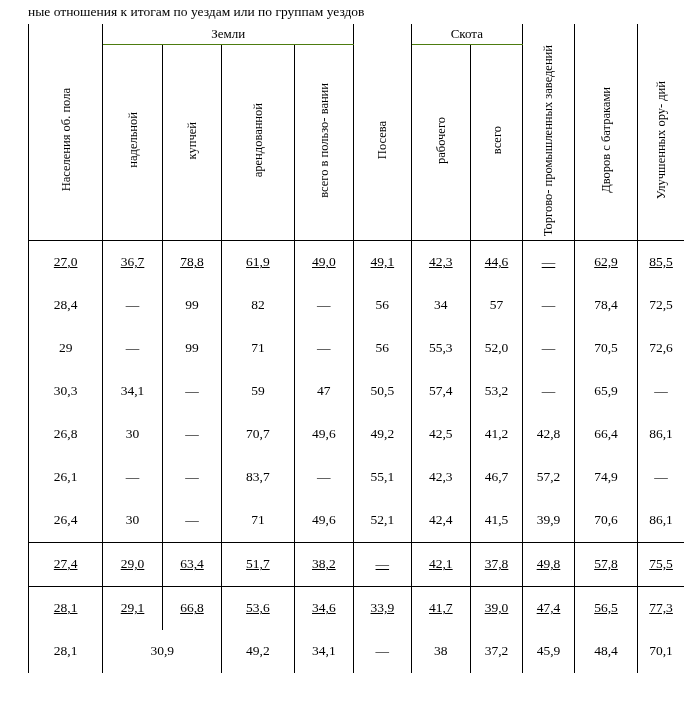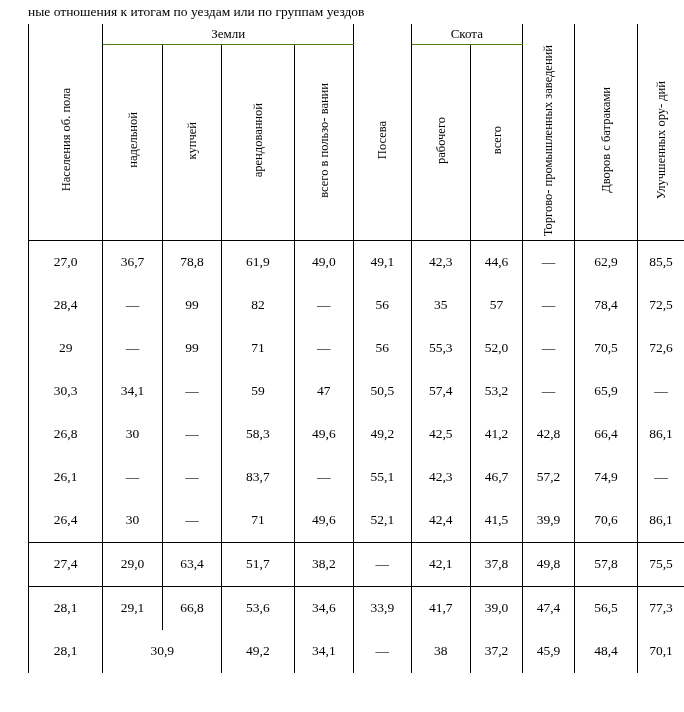--- a/index.html
+++ b/index.html
@@ -71,20 +71,21 @@
   }
   .vlabel.two {
     text-align: left;
   }
   tr.data-row td {
     height: 43px;
     font-size: 13.5px;
   }
   tr.thickline td {
     border-top: 1.6px solid #000;
+    text-decoration: underline;
   }
   
   .c0 { width: 78px; }
   .c1 { width: 62px; }
   .c2 { width: 62px; }
   .c3 { width: 76px; }
   .c4 { width: 62px; }
   .c5 { width: 60px; }
   .c6 { width: 62px; }
   .c7 { width: 54px; }
@@ -156,21 +157,21 @@
         <td class="nor">85,5</td>
       </tr>
 
       <tr class="data-row">
         <td class="leftedge">28,4</td>
         <td>—</td>
         <td>99</td>
         <td>82</td>
         <td>—</td>
         <td>56</td>
-        <td>35</td>
+        <td>34</td>
         <td>57</td>
         <td>—</td>
         <td>78,4</td>
         <td class="nor">72,5</td>
       </tr>
 
 
       <tr class="data-row">
         <td class="leftedge">29</td>
         <td>—</td>
@@ -196,21 +197,21 @@
         <td>53,2</td>
         <td>—</td>
         <td>65,9</td>
         <td class="nor">—</td>
       </tr>
 
       <tr class="data-row">
         <td class="leftedge">26,8</td>
         <td>30</td>
         <td>—</td>
-        <td>58,3</td>
+        <td>70,7</td>
         <td>49,6</td>
         <td>49,2</td>
         <td>42,5</td>
         <td>41,2</td>
         <td>42,8</td>
         <td>66,4</td>
         <td class="nor">86,1</td>
       </tr>
 
       <tr class="data-row">

